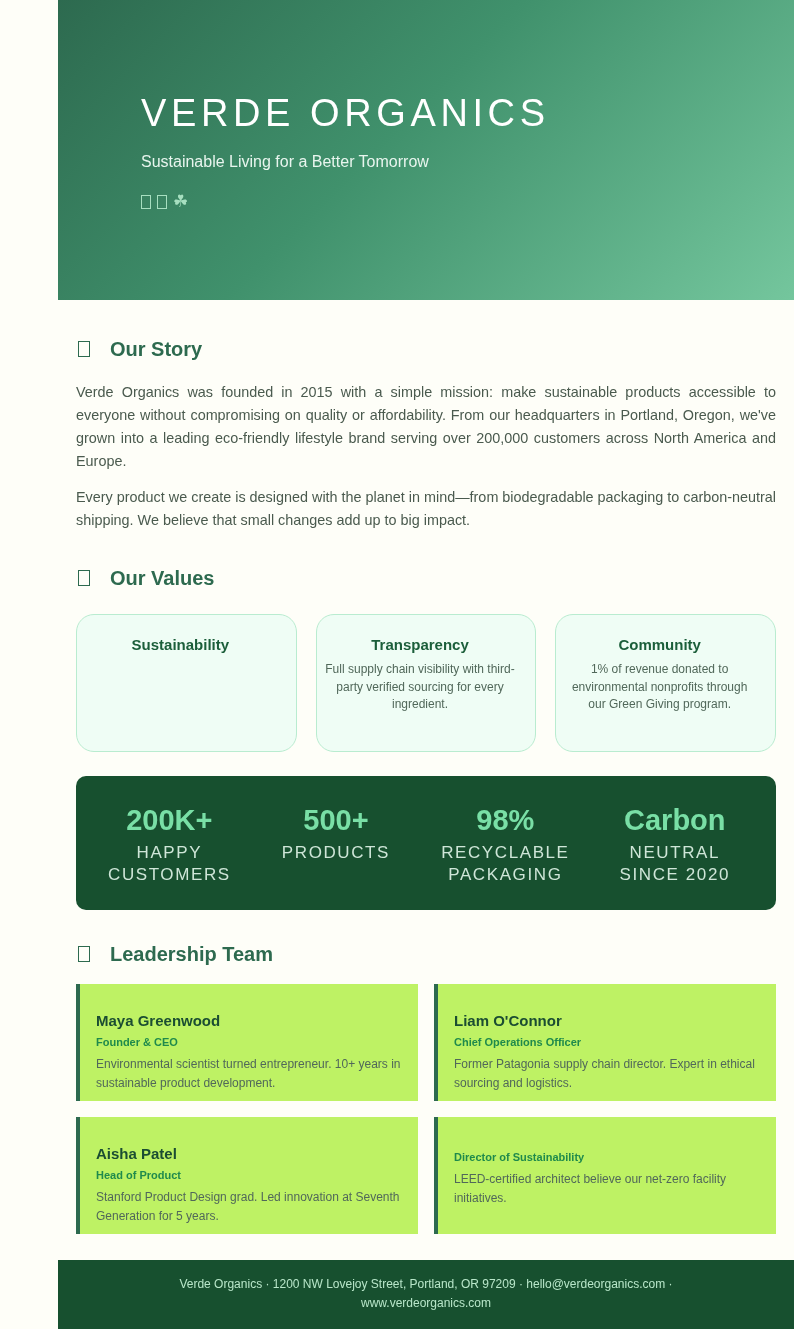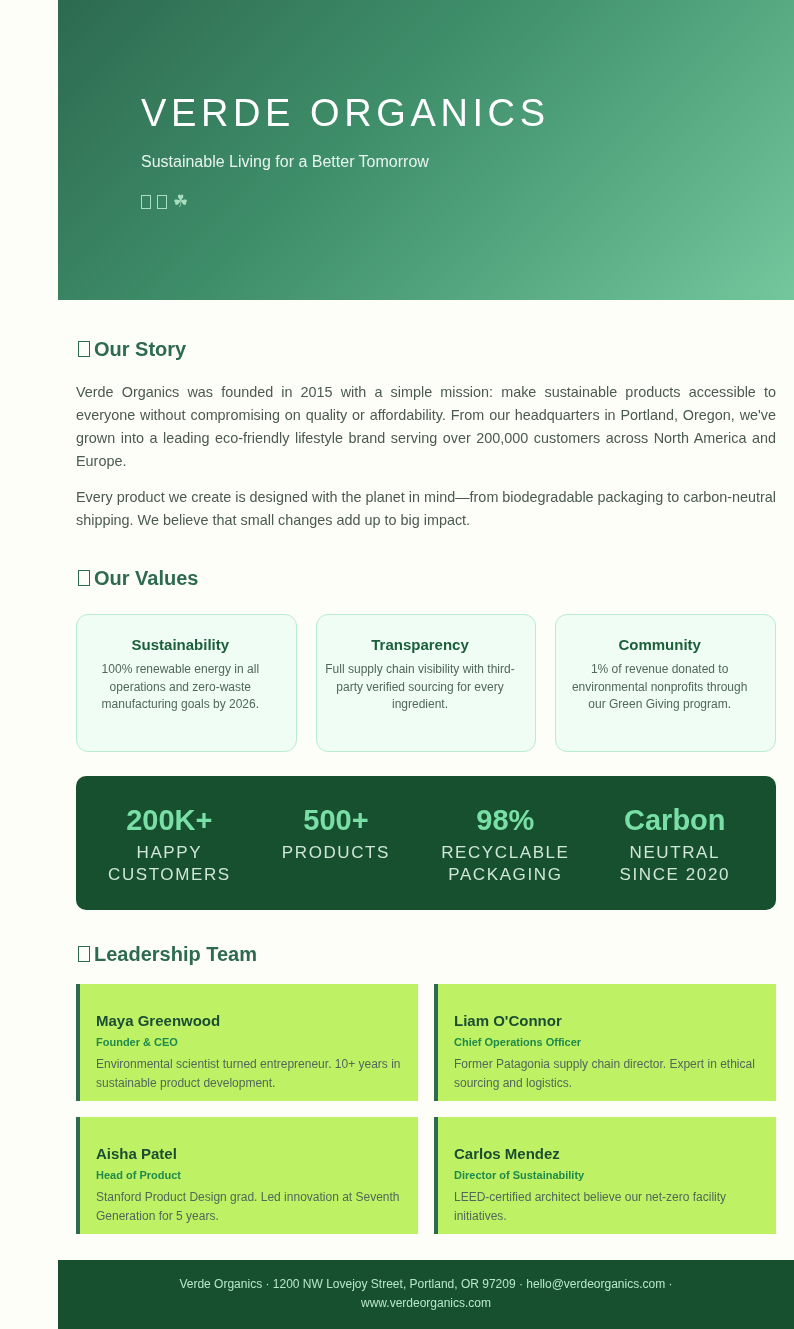--- a/index.html
+++ b/index.html
@@ -50,21 +50,21 @@
   }
   .shamrock { font-size: 17px; }
 
   
   .main {
     padding: 0 18px 26px 18px;
   }
   .section-heading {
     display: flex;
     align-items: center;
-    gap: 4px;
+    gap: 20px;
     font-size: 20px;
     font-weight: 700;
     color: #2d6a4f;
     height: 24px;
   }
   .section-heading .tofu {
     width: 12px;
     height: 16px;
     margin-top: 0;
     border-color: #2d6a4f;
@@ -83,21 +83,21 @@
   .values { margin-top: 34px; }
   .value-grid {
     margin-top: 24px;
     display: grid;
     grid-template-columns: repeat(3, 1fr);
     gap: 19px;
   }
   .value-card {
     background: #effdf5;
     border: 1px solid #b9ecd0;
-    border-radius: 12px;
+    border-radius: 18px;
     height: 138px;
     padding: 21px 18px 0 6px;
     text-align: center;
   }
   .value-title {
     font-size: 15px;
     font-weight: 700;
     color: #1b5e3a;
     line-height: 18px;
   }
@@ -206,21 +206,20 @@
     </section>
 
     <section class="values">
       <h2 class="section-heading">
         <span class="tofu"></span>
         <span>Our Values</span>
       </h2>
       <div class="value-grid">
         <div class="value-card">
           <h3 class="value-title">Sustainability</h3>
-          <p class="value-desc">100% renewable energy in all operations and zero-waste manufacturing goals by 2026.</p>
         </div>
         <div class="value-card">
           <h3 class="value-title">Transparency</h3>
           <p class="value-desc">Full supply chain visibility with third-party verified sourcing for every ingredient.</p>
         </div>
         <div class="value-card">
           <h3 class="value-title">Community</h3>
           <p class="value-desc">1% of revenue donated to environmental nonprofits through our Green Giving program.</p>
         </div>
       </div>
@@ -260,21 +259,20 @@
           <h3 class="team-name">Liam O'Connor</h3>
           <div class="team-role">Chief Operations Officer</div>
           <p class="team-bio">Former Patagonia supply chain director. Expert in ethical sourcing and logistics.</p>
         </div>
         <div class="team-card">
           <h3 class="team-name">Aisha Patel</h3>
           <div class="team-role">Head of Product</div>
           <p class="team-bio">Stanford Product Design grad. Led innovation at Seventh Generation for 5 years.</p>
         </div>
         <div class="team-card">
-          <h3 class="team-name">Carlos Mendez</h3>
           <div class="team-role">Director of Sustainability</div>
           <p class="team-bio">LEED-certified architect believe our net-zero facility initiatives.</p>
         </div>
       </div>
     </section>
 
   </main>
 
   <footer class="footer">
     <span>Verde Organics</span><span> · </span><span>1200 NW Lovejoy Street, Portland, OR 97209</span><span> · </span><a>hello@verdeorganics.com</a><span> · </span><br>

